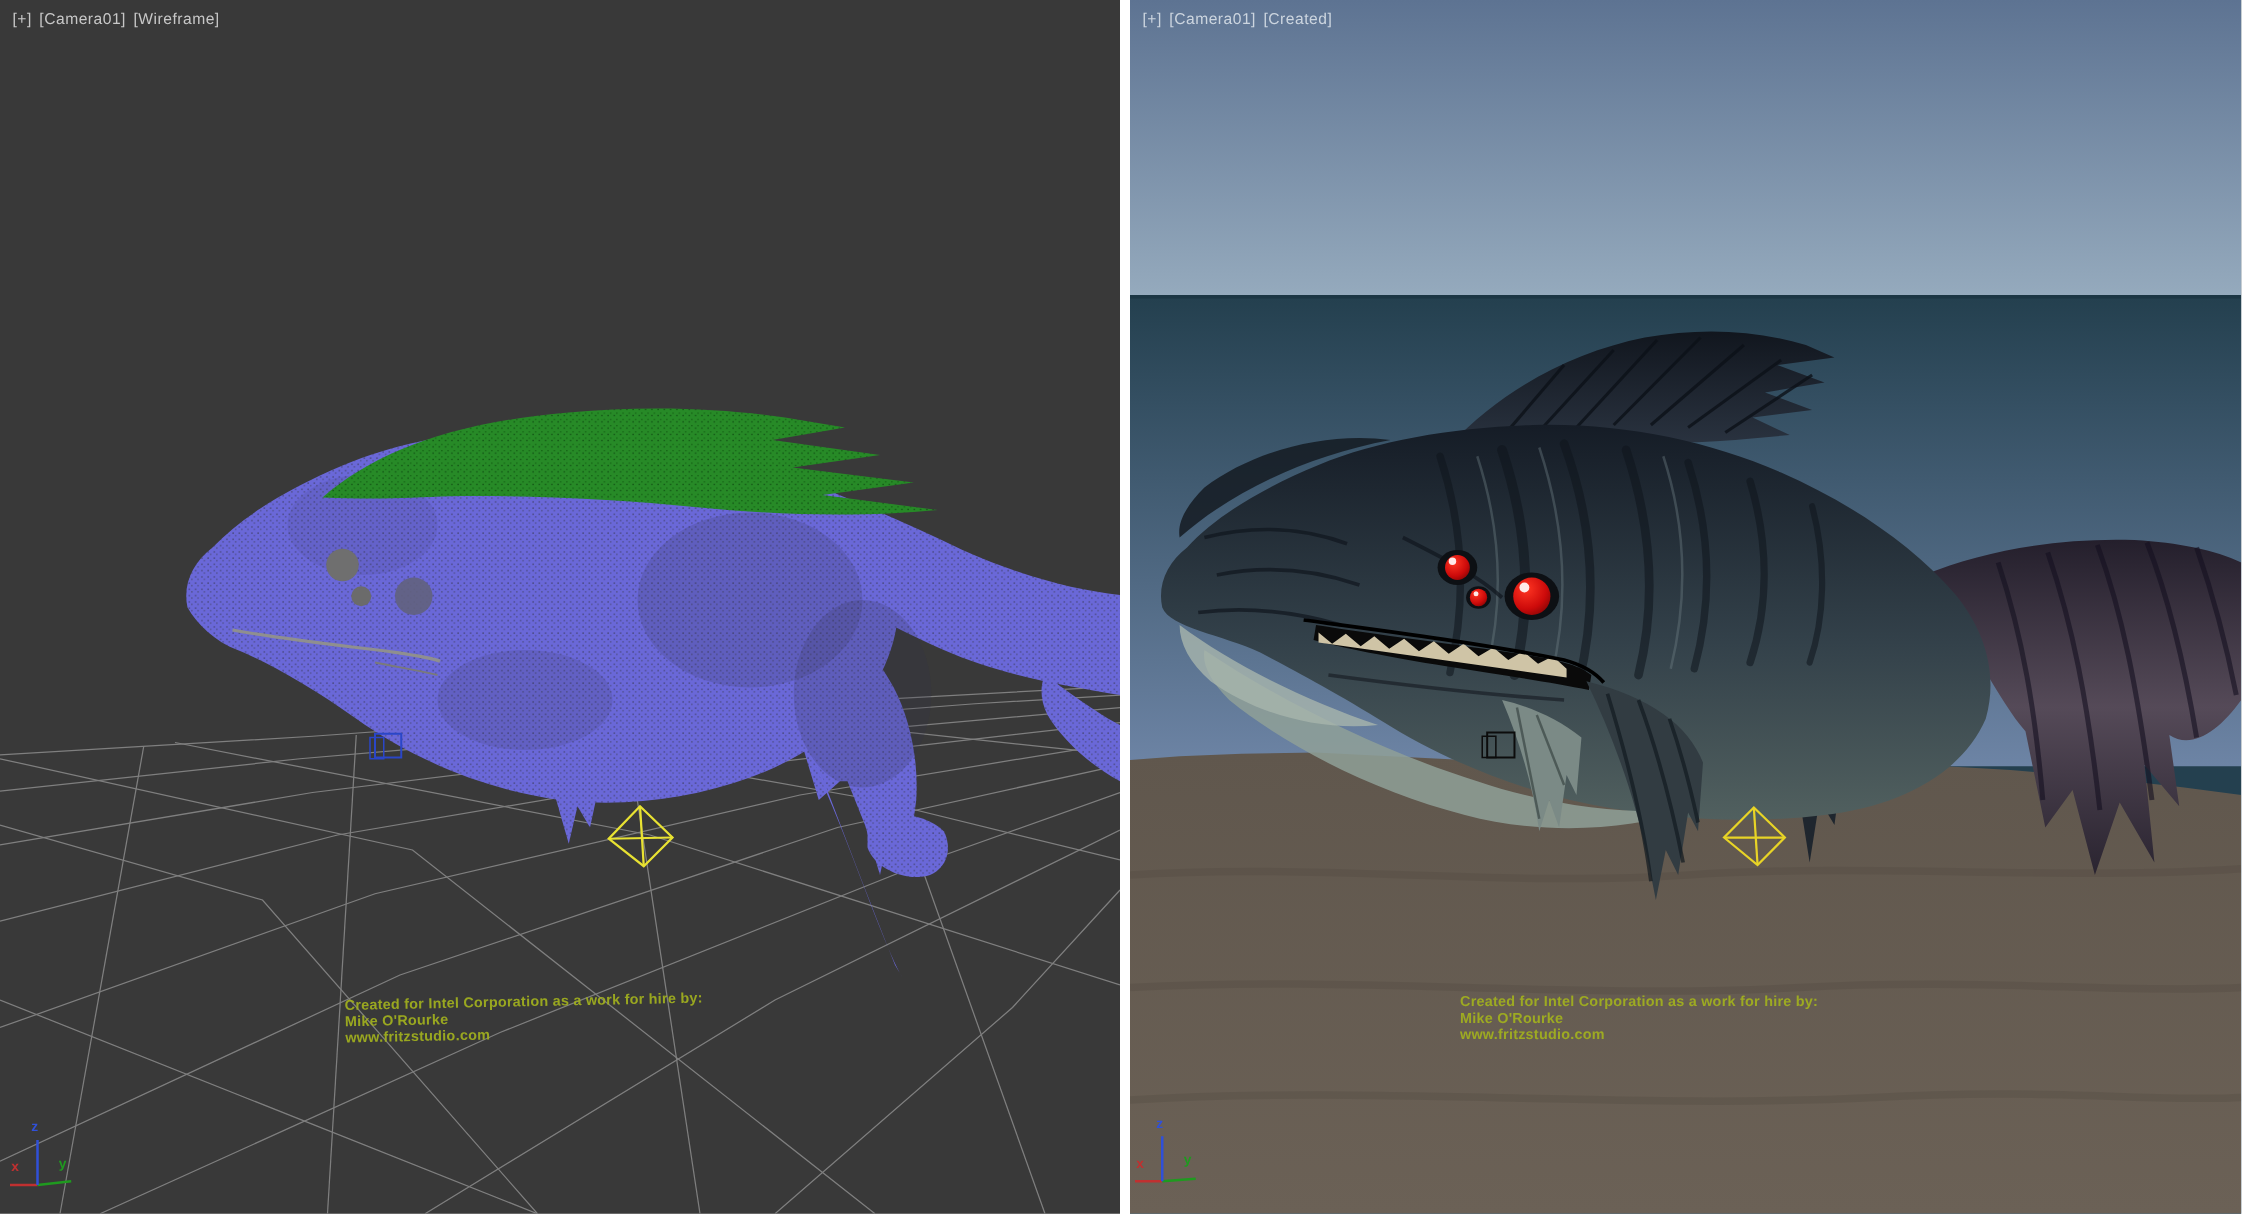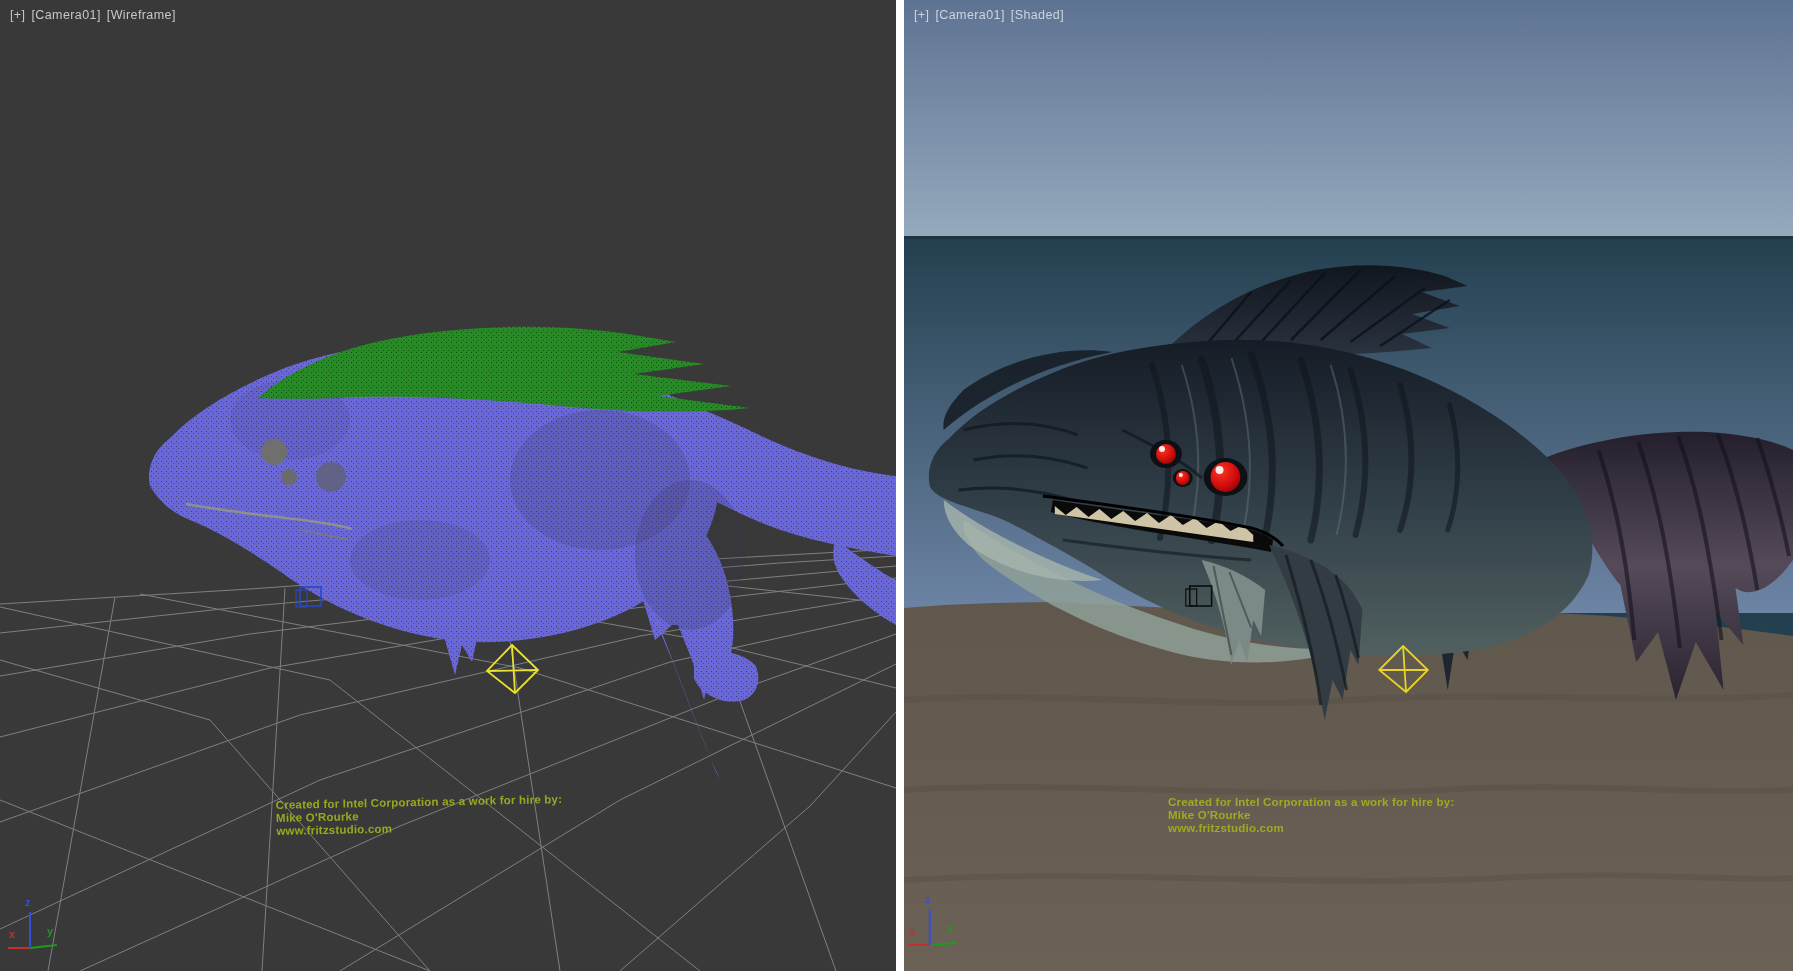--- a/index.html
+++ b/index.html
@@ -294,21 +294,21 @@
       <g stroke-width="2" fill="none">
         <path d="M26,945 L4,945" stroke="#c03030"></path>
         <path d="M26,945 L53,943" stroke="#1f9a1f"></path>
         <path d="M26,945 L26,909" stroke="#3050d8"></path>
       </g>
     </svg>
 
     <div class="vp-label">
       <span>[+]</span>
       <span>[Camera01]</span>
-      <span>[Shaded]</span>
+      <span>[Created]</span>
     </div>
 
     <div class="watermark">
       <div>Created for Intel Corporation as a work for hire by:</div>
       <div>Mike O'Rourke</div>
       <div>www.fritzstudio.com</div>
     </div>
 
     <span class="axis-label ax-x">x</span>
     <span class="axis-label ax-y">y</span>

